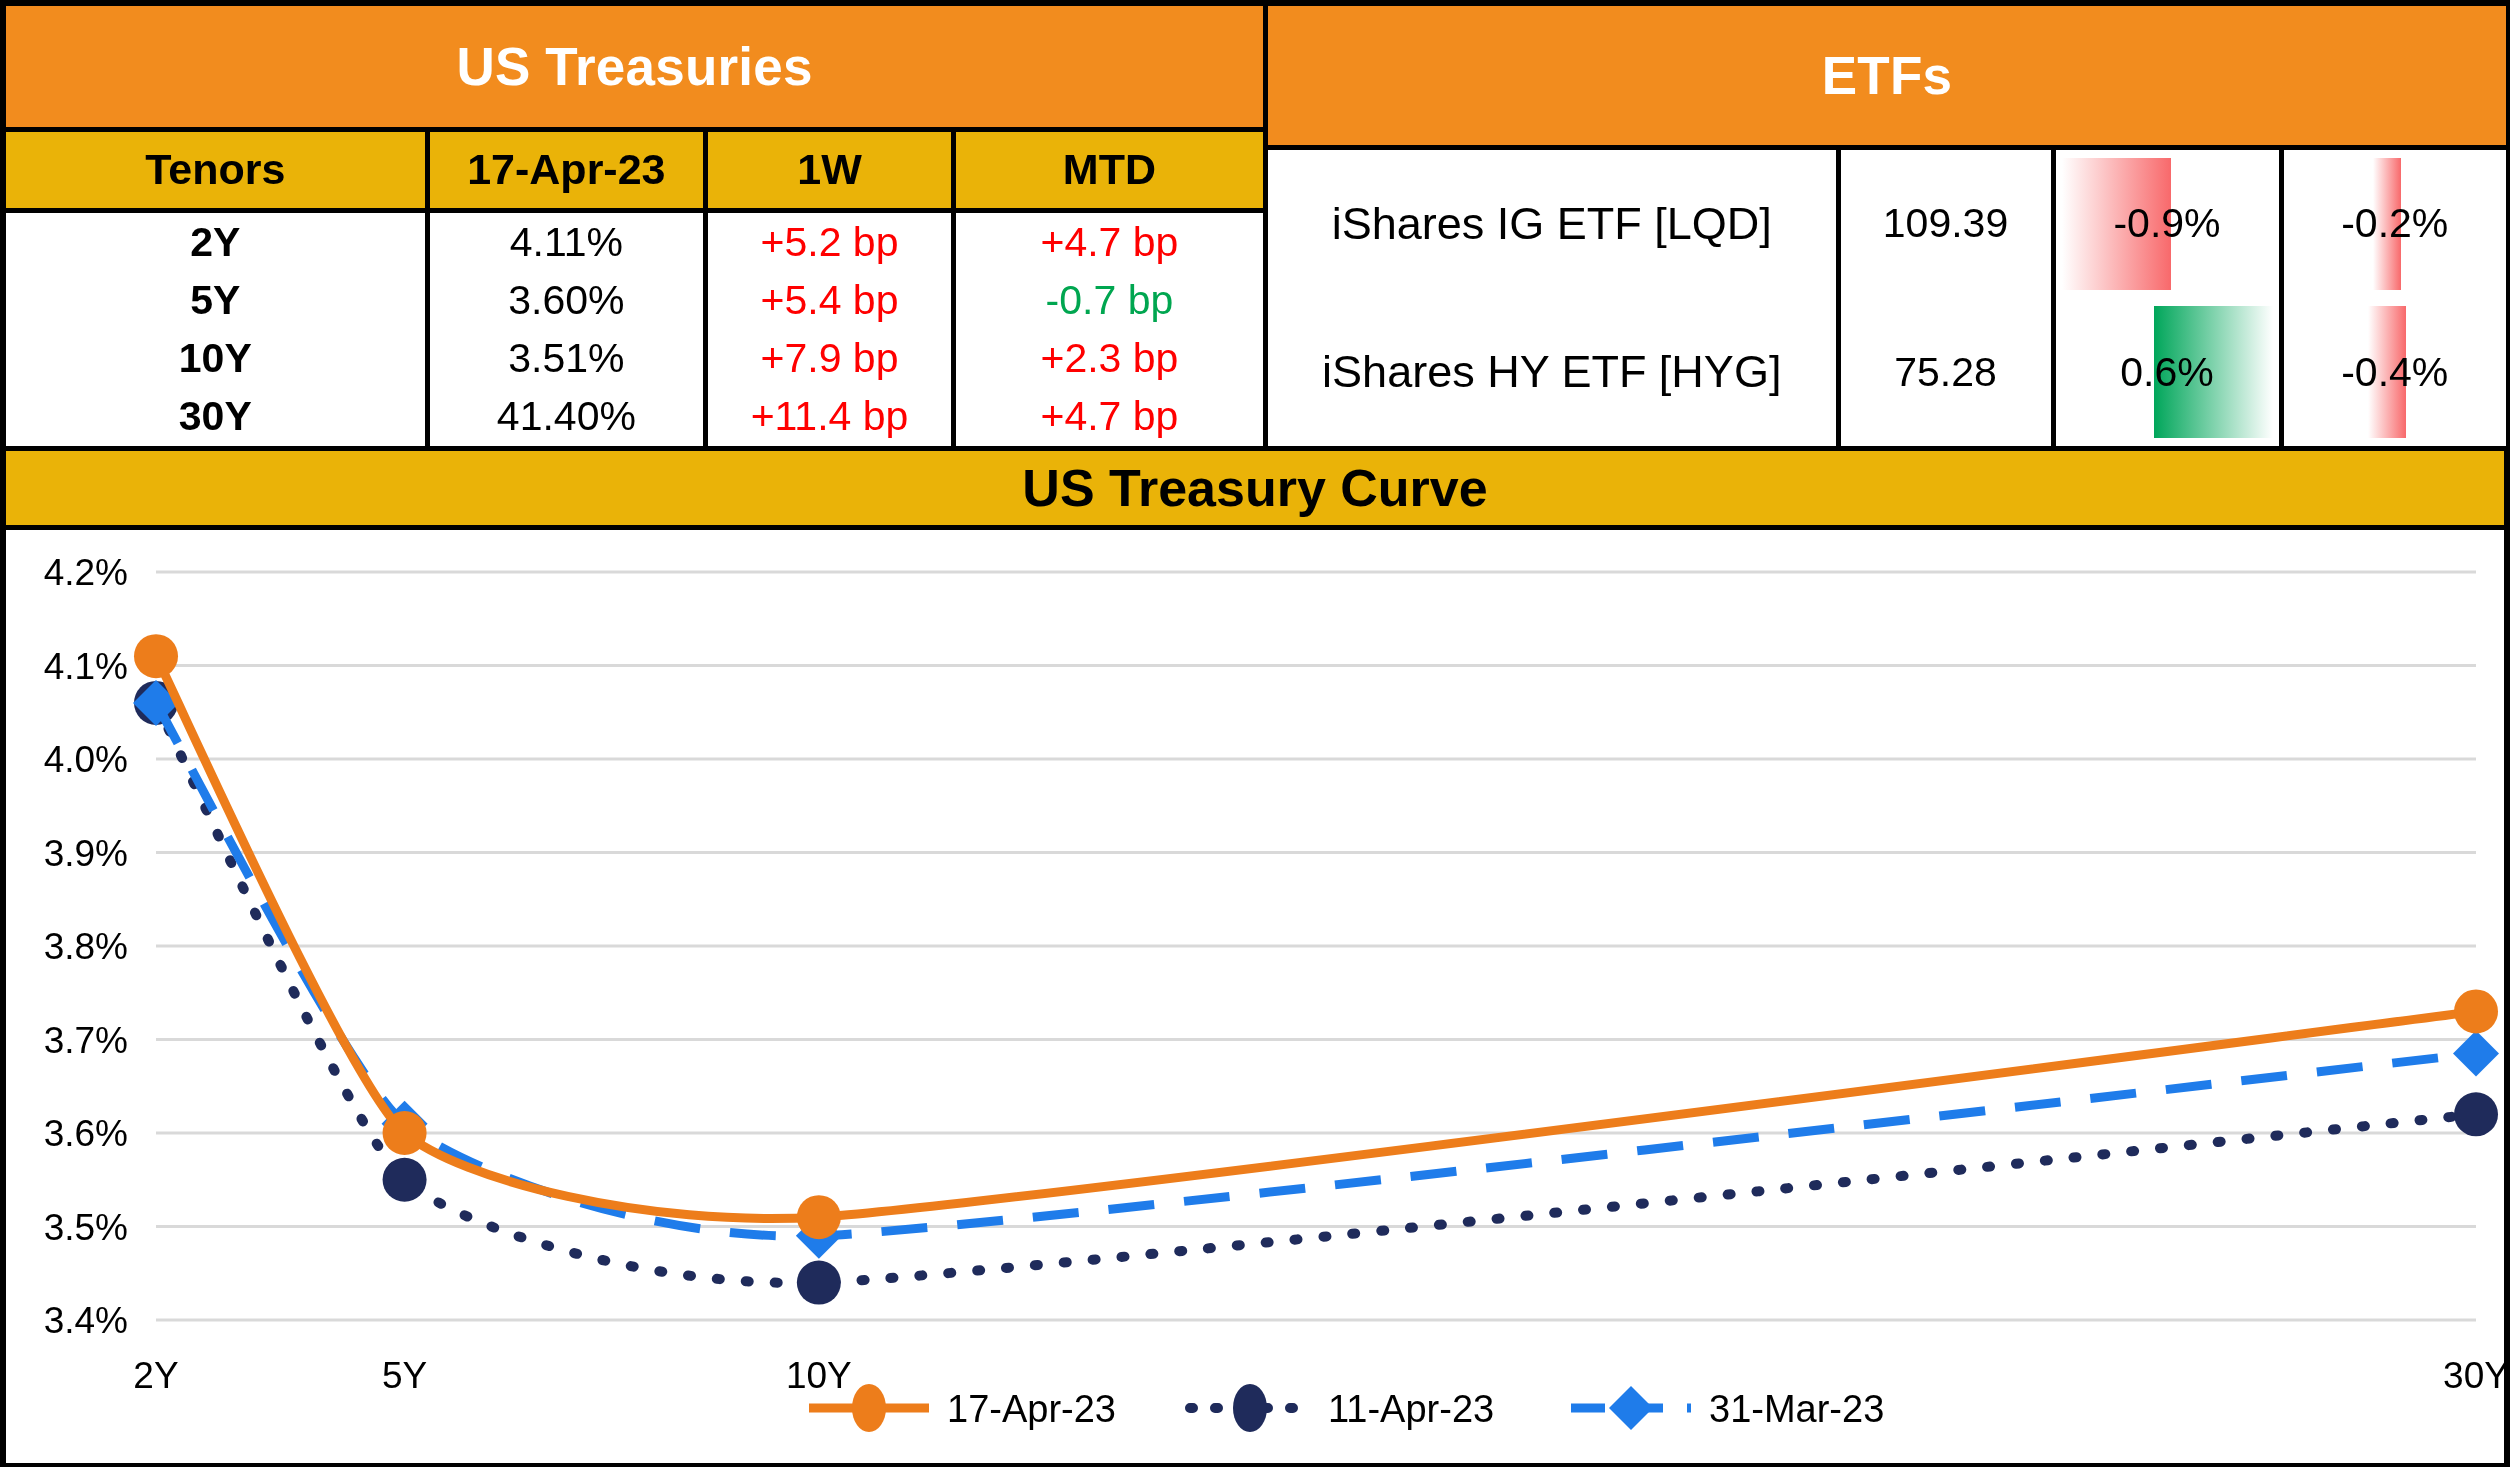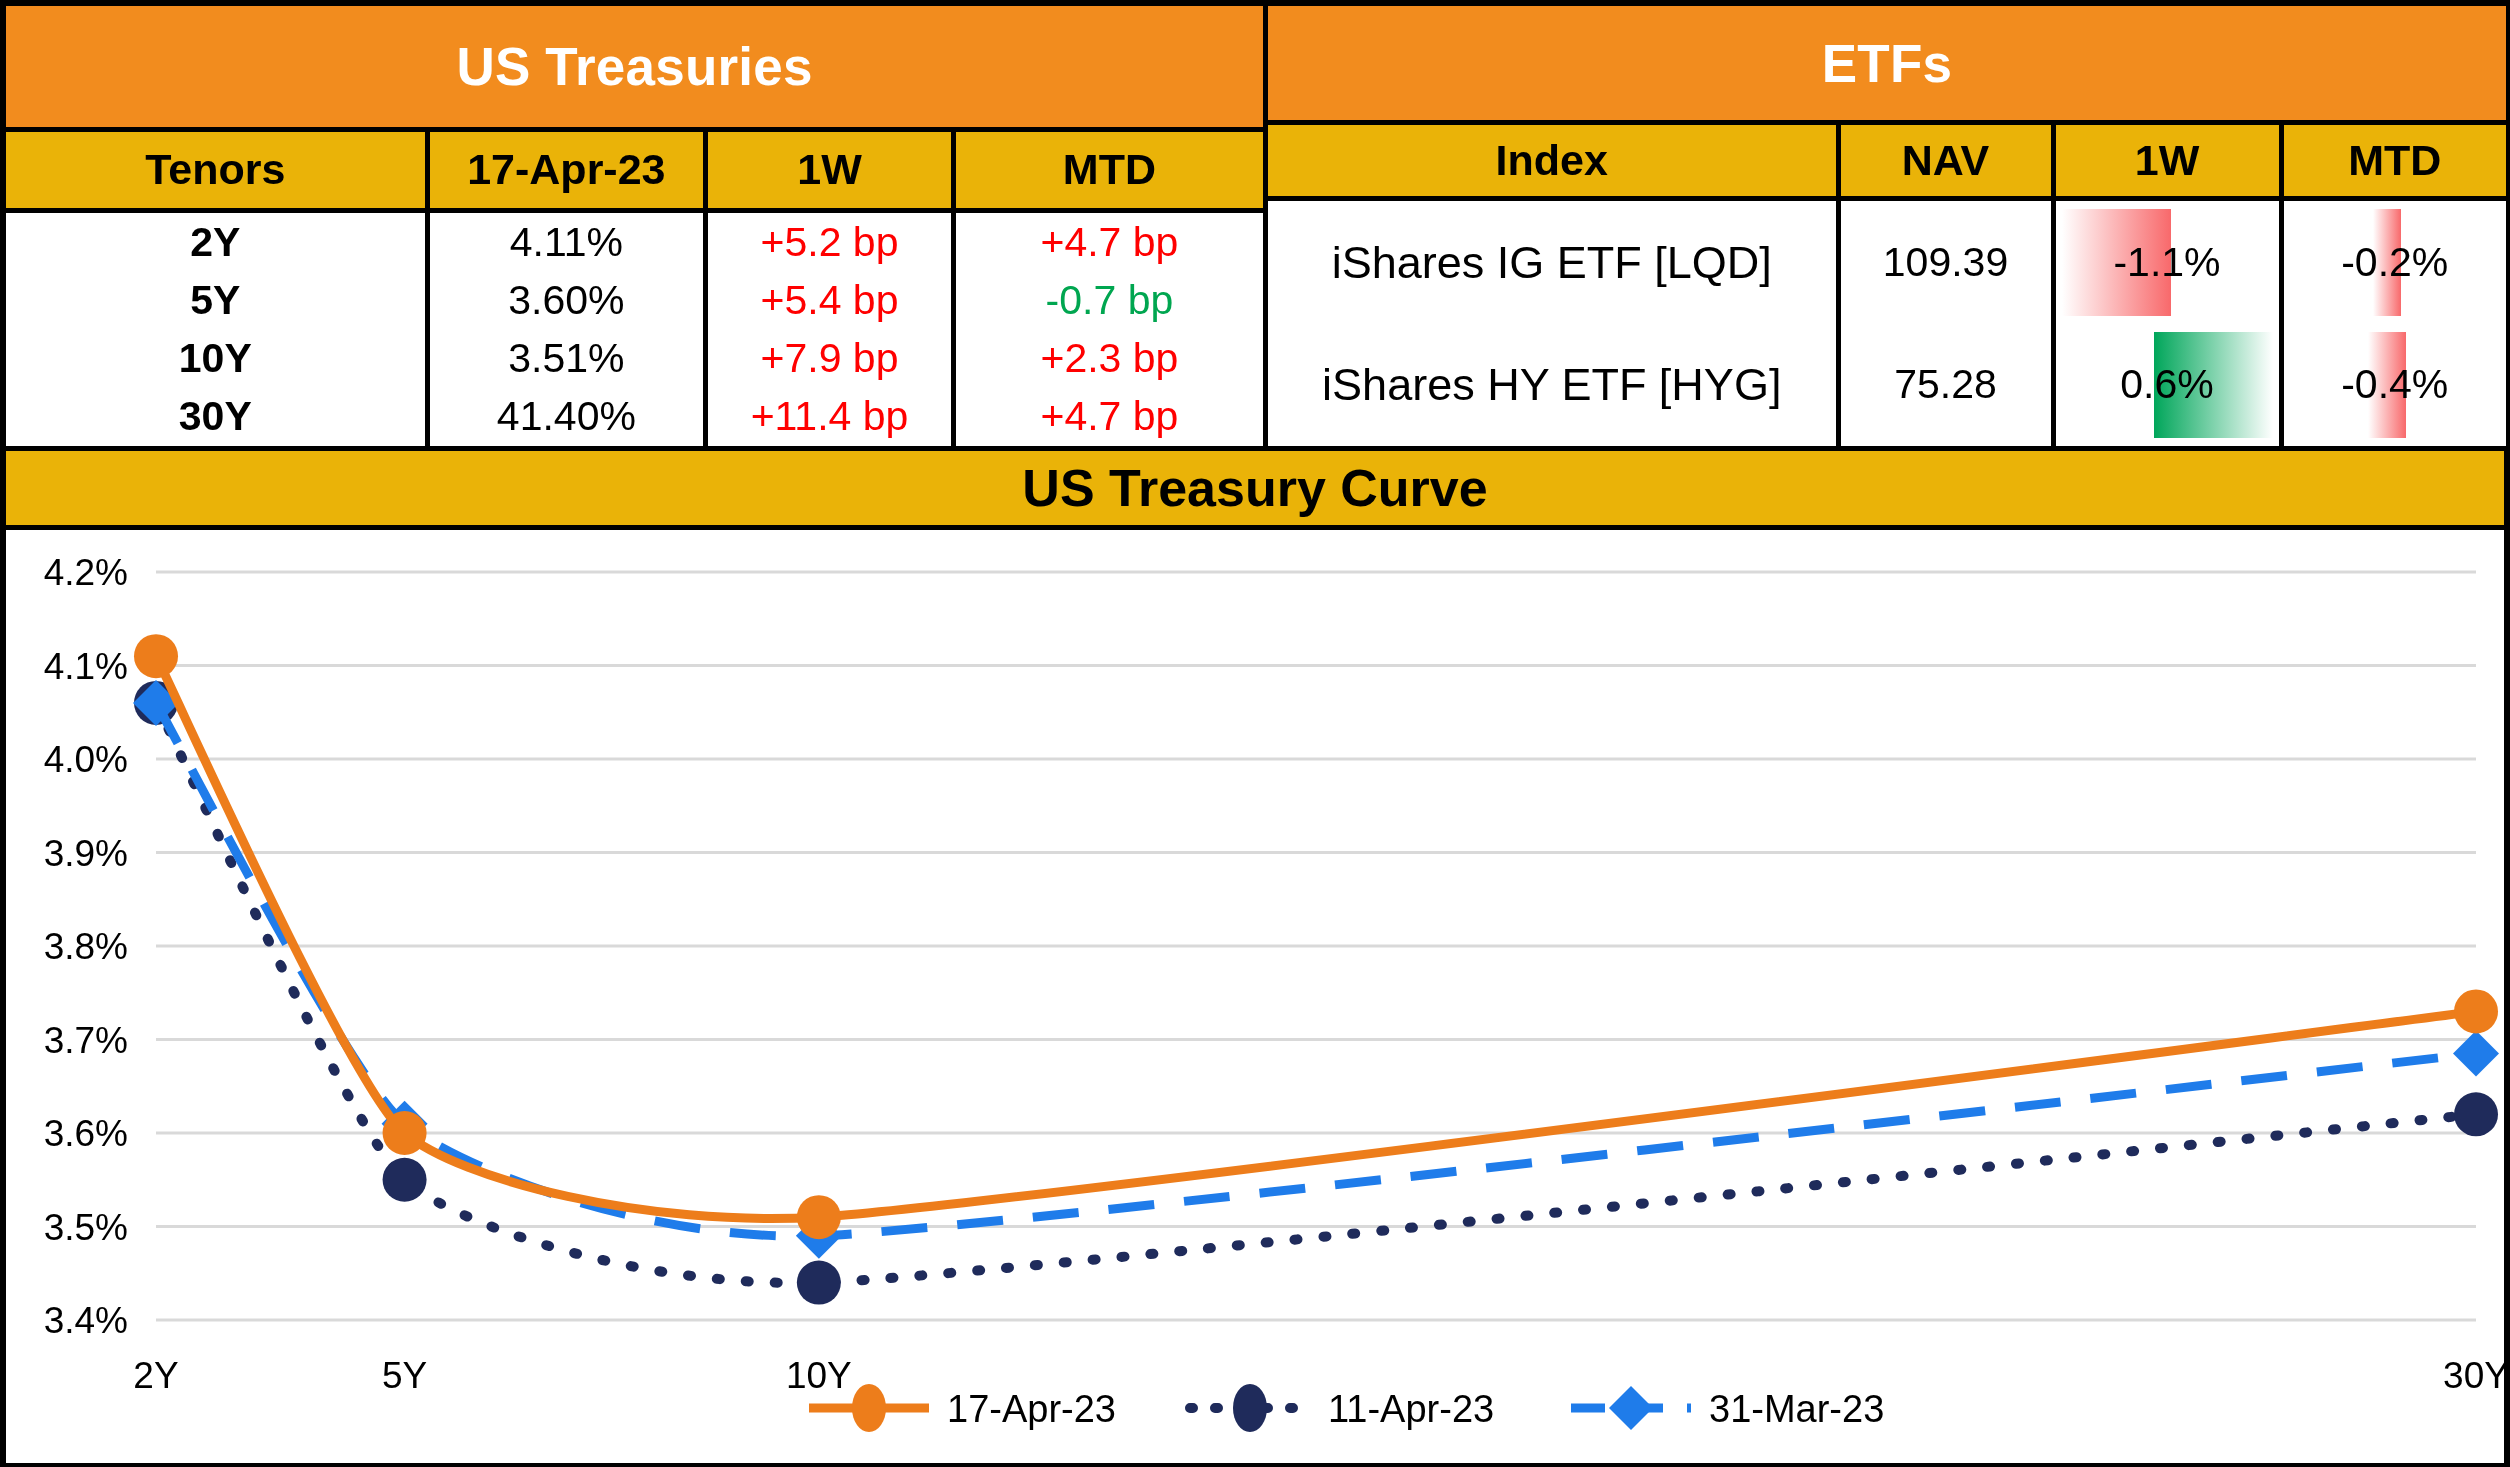--- a/index.html
+++ b/index.html
@@ -99,32 +99,26 @@
         <colgroup>
             <col style="width:570px">
             <col style="width:215px">
             <col style="width:228px">
             <col style="width:225px">
           </colgroup>
         <tbody>
             <tr>
           <td class="banner" colspan="4">ETFs</td>
         </tr>
-        <tr>
-          <td class="chead">Index</td>
-          <td class="chead">NAV</td>
-          <td class="chead">1W</td>
-          <td class="chead last">MTD</td>
-        </tr>
         <tr class="etf-row">
           <td class="cell etf-name">iShares IG ETF [LQD]</td>
           <td class="cell">109.39</td>
           <td class="cell bar-cell">
             <span class="bar" style="left:6px;right:48%;background:linear-gradient(90deg,#FFFFFF 0%,#F8696B 100%);"></span>
-            <span class="bar-val">-1.1%</span>
+            <span class="bar-val">-0.9%</span>
           </td>
           <td class="cell last bar-cell">
             <span class="bar" style="left:40%;right:47%;background:linear-gradient(90deg,#FFFFFF 0%,#F8696B 100%);"></span>
             <span class="bar-val">-0.2%</span>
           </td>
         </tr>
         <tr class="etf-row">
           <td class="cell etf-name">iShares HY ETF [HYG]</td>
           <td class="cell">75.28</td>
           <td class="cell bar-cell">

